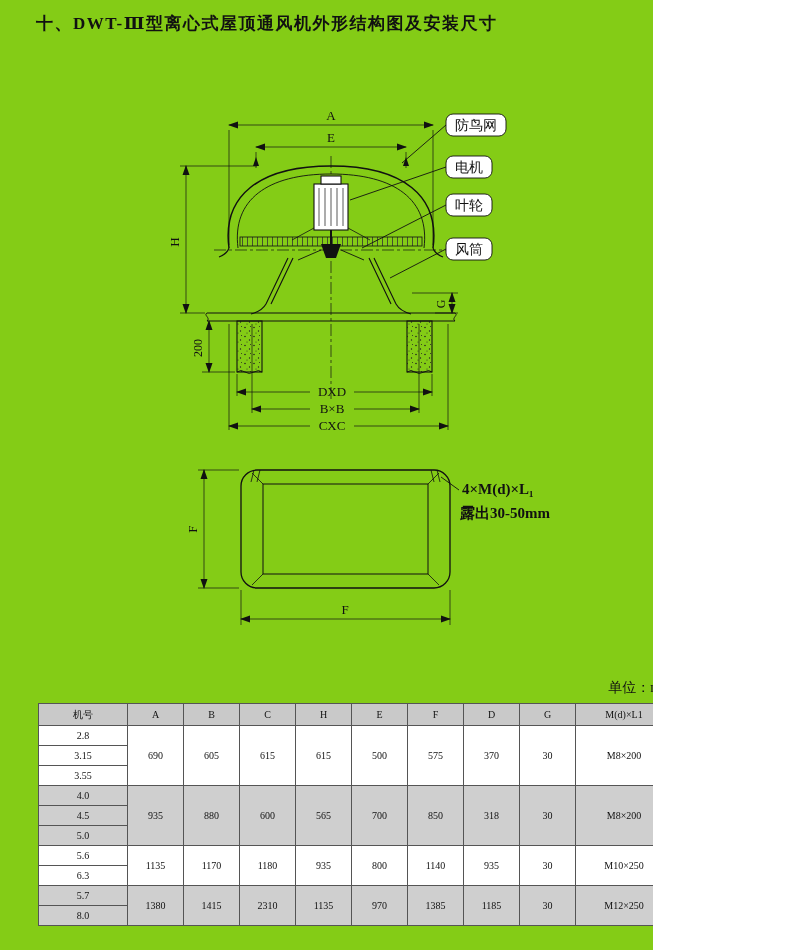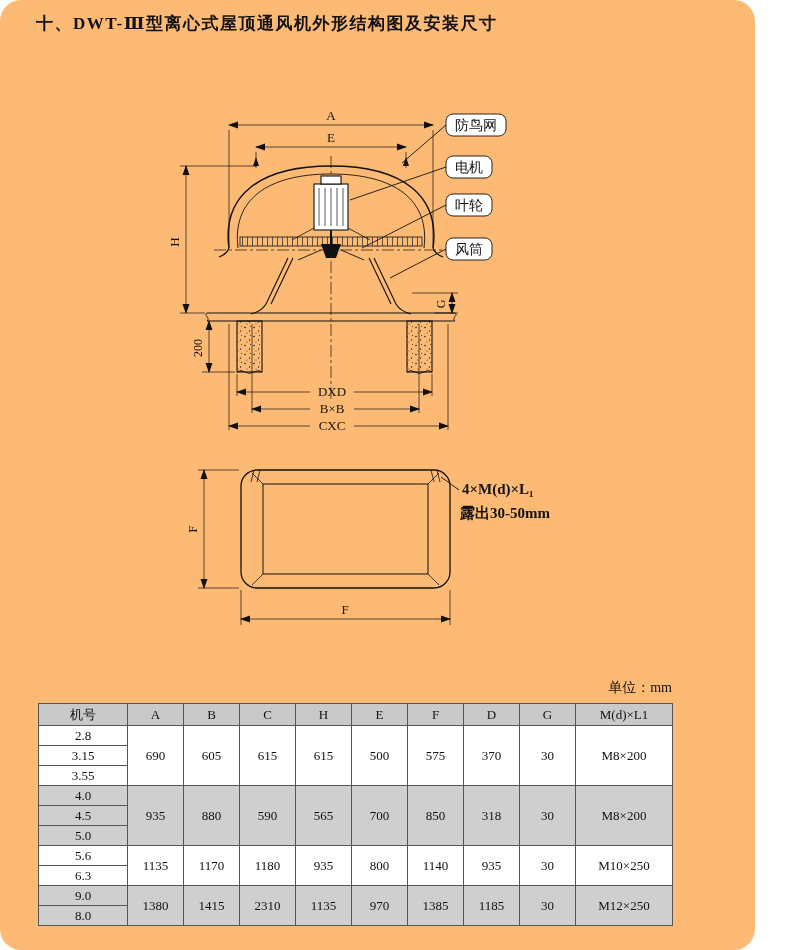--- a/index.html
+++ b/index.html
@@ -1,35 +1,34 @@
 <!DOCTYPE html>
 <html><head>
 <meta charset="utf-8">
 <style>
   * { margin:0; padding:0; box-sizing:border-box; }
   html,body { background:#ffffff; }
   .page {
-    position:relative; width:755px; height:950px; background:#fdba74;
+    position:relative; width:653px; height:950px; background:#84cc16;
     font-family:"Liberation Serif","DejaVu Serif",serif; color:#111;
     overflow:hidden;
-    border-radius:21px;
   }
   .title {
     position:absolute; left:36px; top:12px;
     font-size:17px; font-weight:bold; letter-spacing:1.5px;
   }
   .svg1 { position:absolute; left:0; top:100px; }
   .svg2 { position:absolute; left:0; top:462px; }
   .unit {
     position:absolute; left:38px; top:679px; width:634px;
     text-align:right; font-size:14px;
   }
   table.dim {
     position:absolute; left:38px; top:703px; width:634px;
-    border-collapse:collapse; font-size:13px; table-layout:fixed;
+    border-collapse:collapse; font-size:10px; table-layout:fixed;
     border:1.5px solid #444;
     font-family:Liberation Serif, serif;
   }
   table.dim th, table.dim td {
     border:1px solid #555; text-align:center; vertical-align:middle;
     padding:0; font-weight:normal; background:#fff;
   }
   table.dim th { height:22px; background:#c9c9c9; }
   table.dim td { height:20px; }
   table.dim tr.shade td { background:#cfcfcf; }
@@ -224,21 +223,21 @@
         <td>3.15</td>
       </tr>
       <tr>
         <td>3.55</td>
       </tr>
 
       <tr class="shade">
         <td>4.0</td>
         <td rowspan="3">935</td>
         <td rowspan="3">880</td>
-        <td rowspan="3">590</td>
+        <td rowspan="3">600</td>
         <td rowspan="3">565</td>
         <td rowspan="3">700</td>
         <td rowspan="3">850</td>
         <td rowspan="3">318</td>
         <td rowspan="3">30</td>
         <td rowspan="3">M8×200</td>
       </tr>
       <tr class="shade">
         <td>4.5</td>
       </tr>
@@ -256,21 +255,21 @@
         <td rowspan="2">1140</td>
         <td rowspan="2">935</td>
         <td rowspan="2">30</td>
         <td rowspan="2">M10×250</td>
       </tr>
       <tr>
         <td>6.3</td>
       </tr>
 
       <tr class="shade">
-        <td>9.0</td>
+        <td>5.7</td>
         <td rowspan="2">1380</td>
         <td rowspan="2">1415</td>
         <td rowspan="2">2310</td>
         <td rowspan="2">1135</td>
         <td rowspan="2">970</td>
         <td rowspan="2">1385</td>
         <td rowspan="2">1185</td>
         <td rowspan="2">30</td>
         <td rowspan="2">M12×250</td>
       </tr>

